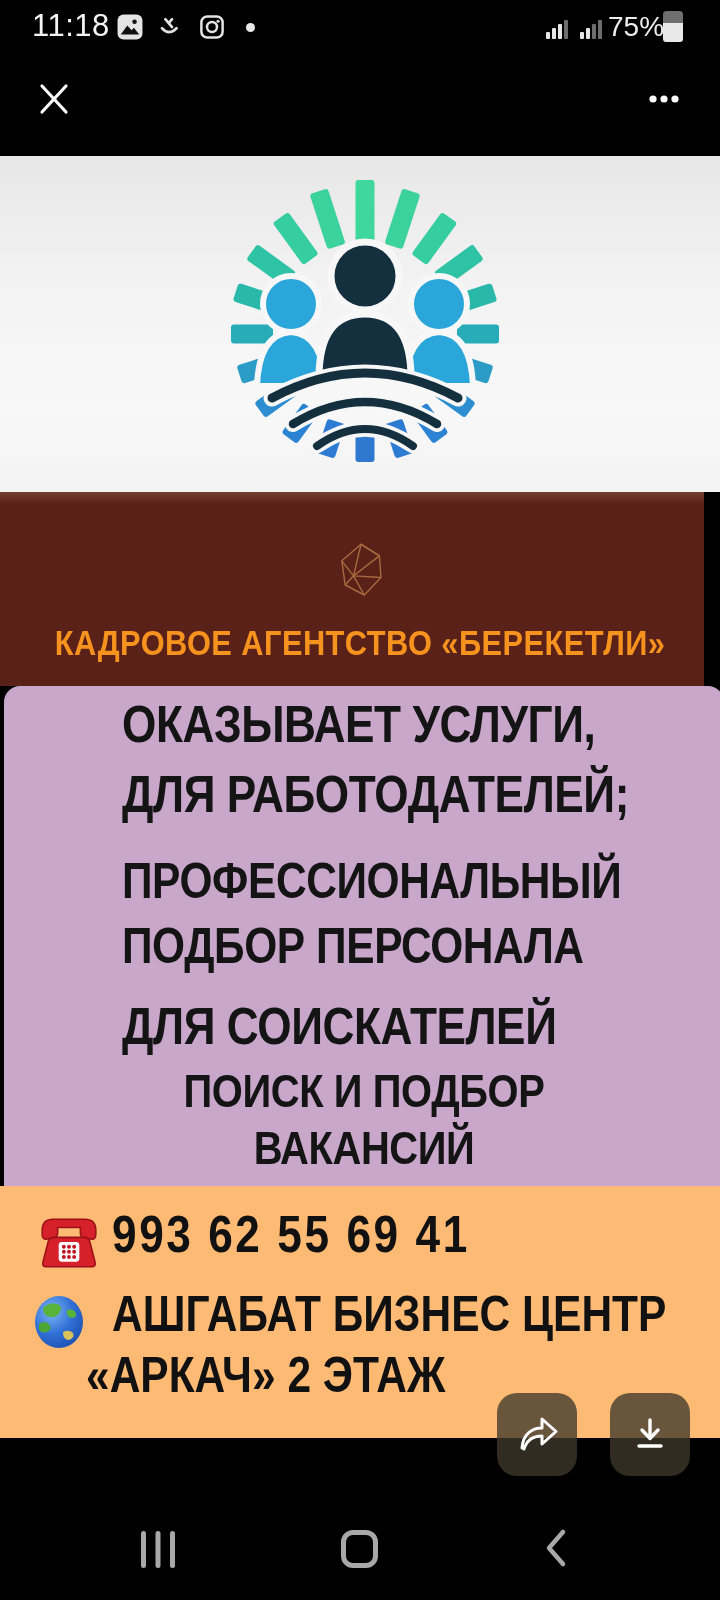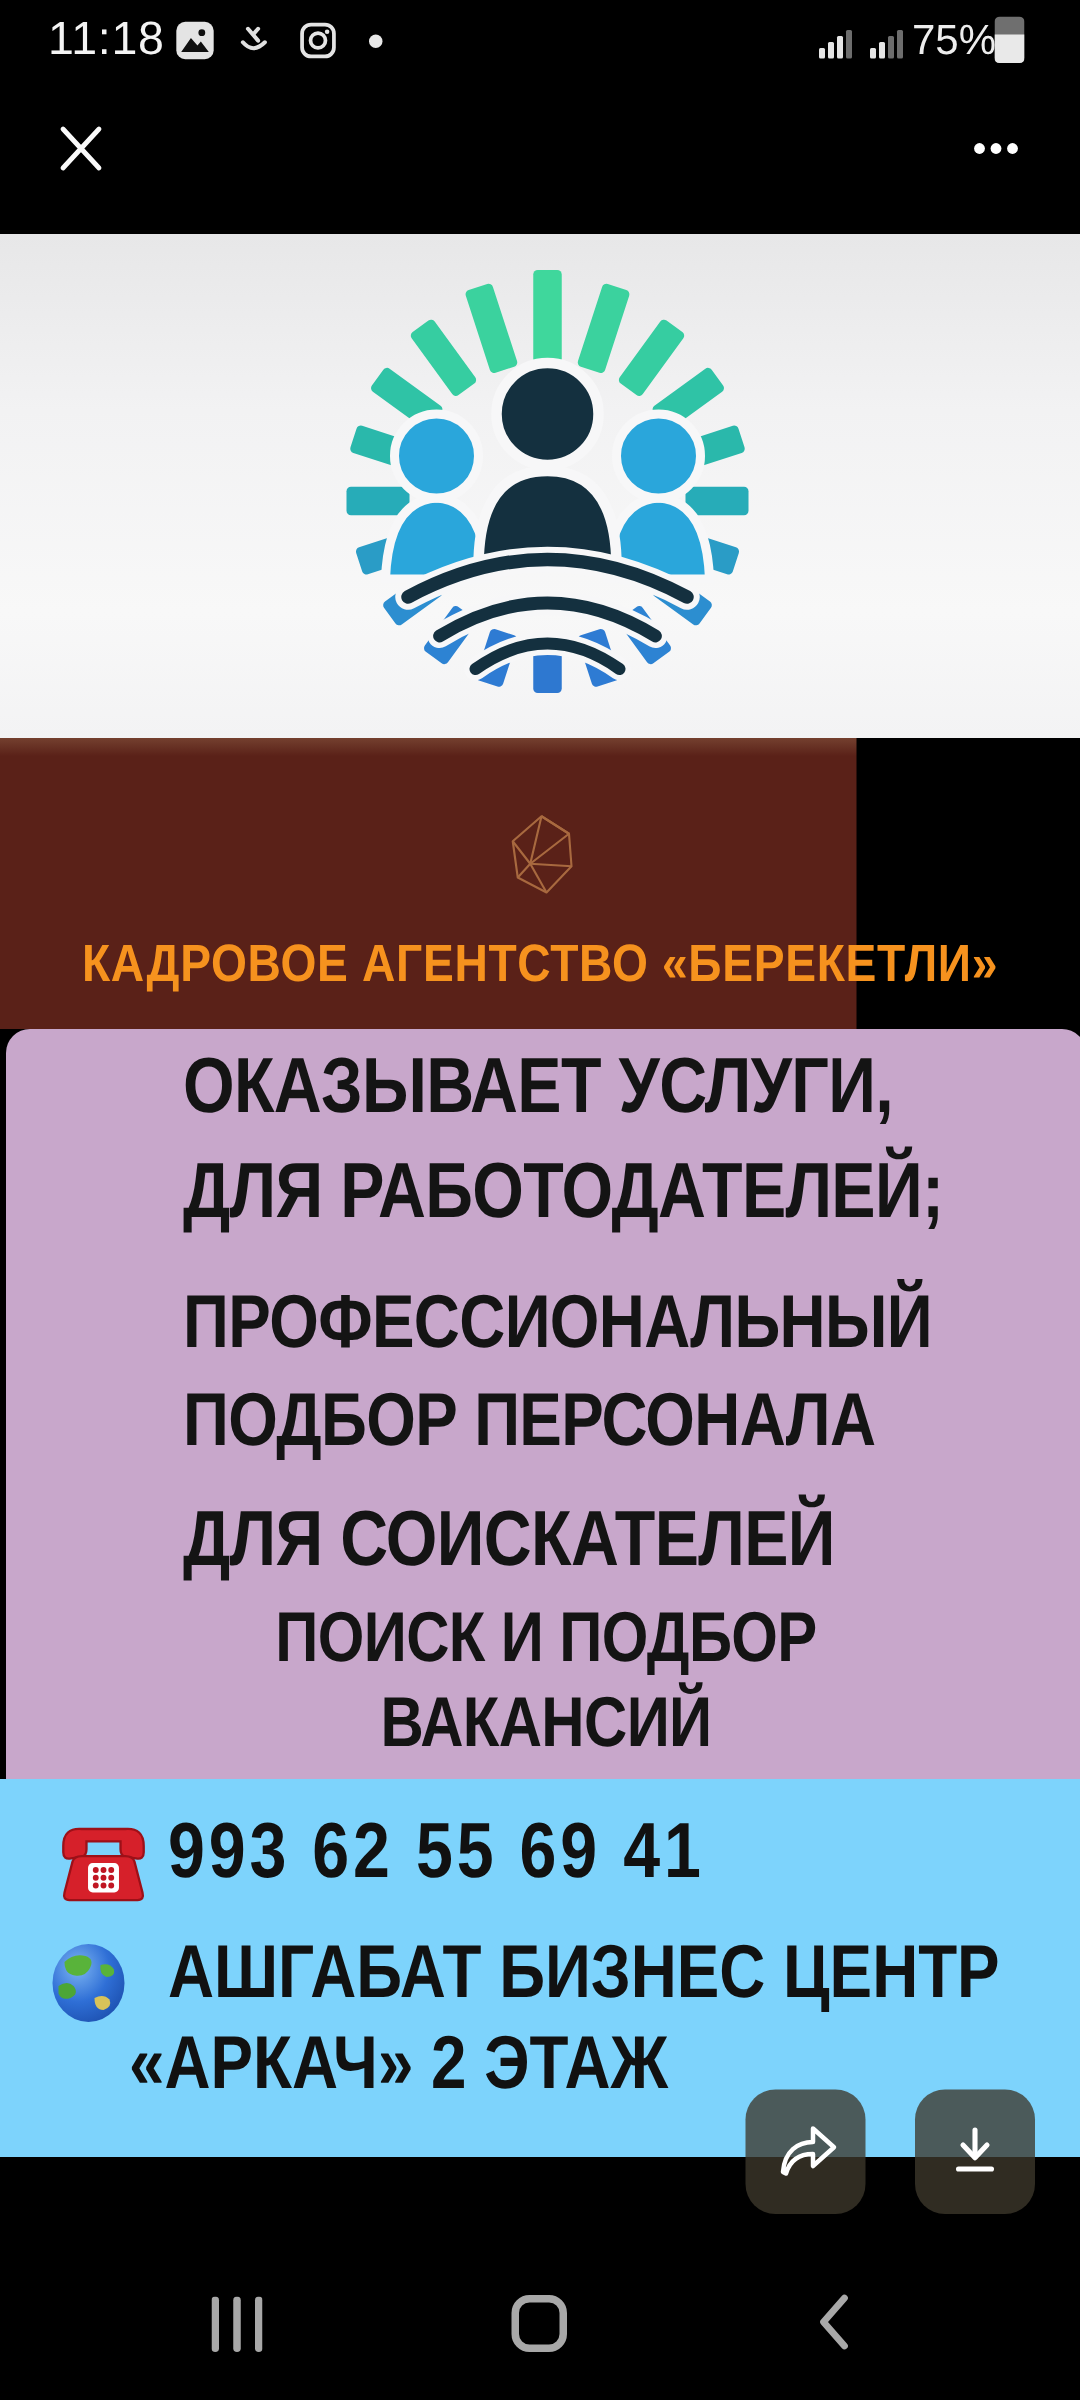--- a/index.html
+++ b/index.html
@@ -8,29 +8,29 @@
   .abs{position:absolute;}
   
   .sb-time{left:32px;top:8px;font-size:31px;color:#f4f4f4;letter-spacing:.5px;}
   .sb-pct{left:608px;top:11px;font-size:28px;color:#ededed;}
   
   .tb-btn{width:60px;height:60px;top:69px;}
   
   .poster{left:0;top:156px;width:720px;height:1282px;}
   .logo-sec{left:0;top:0;width:720px;height:336px;
             background:linear-gradient(180deg,#e7e7e8 0%,#f2f2f3 35%,#f8f8f8 75%,#f3f3f4 100%);}
-  .banner{left:0;top:336px;width:571px;height:194px;
+  .banner{left:0;top:336px;width:704px;height:194px;
           background:linear-gradient(180deg,#74402f 0px,#5a2118 12px);}
   .banner-title{left:0;top:131px;width:720px;text-align:center;font-size:35px;font-weight:700;
                 color:#f6921e;white-space:nowrap;transform:scaleX(.88);transform-origin:50% 0;letter-spacing:.5px;}
   .services{left:4px;top:530px;width:720px;height:500px;background:#c8a7cb;border-radius:16px 16px 0 0;}
   .svc{position:absolute;font-weight:700;color:#141414;white-space:nowrap;letter-spacing:-.5px;line-height:1;}
   .svc.left{left:118px;transform:scaleX(.85);transform-origin:0 0;}
   .svc.center{left:0;width:720px;text-align:center;transform:scaleX(.85);transform-origin:50% 0;}
-  .contact{left:0;top:1030px;width:720px;height:252px;background:#7dd3fc;}
+  .contact{left:0;top:1030px;width:720px;height:252px;background:#fdba74;}
   .contact-text{position:absolute;font-weight:700;color:#111;white-space:nowrap;
                 transform:scaleX(.85);transform-origin:0 0;line-height:1;}
   
   .float-btn{width:80px;height:83px;border-radius:20px;background:rgba(62,56,44,.78);}
   
   .home-btn{left:341px;top:1530px;width:37px;height:38px;border:5px solid #a8a8a8;
             border-radius:12px;box-sizing:border-box;background:transparent;}
 </style>
 </head>
 <body>

